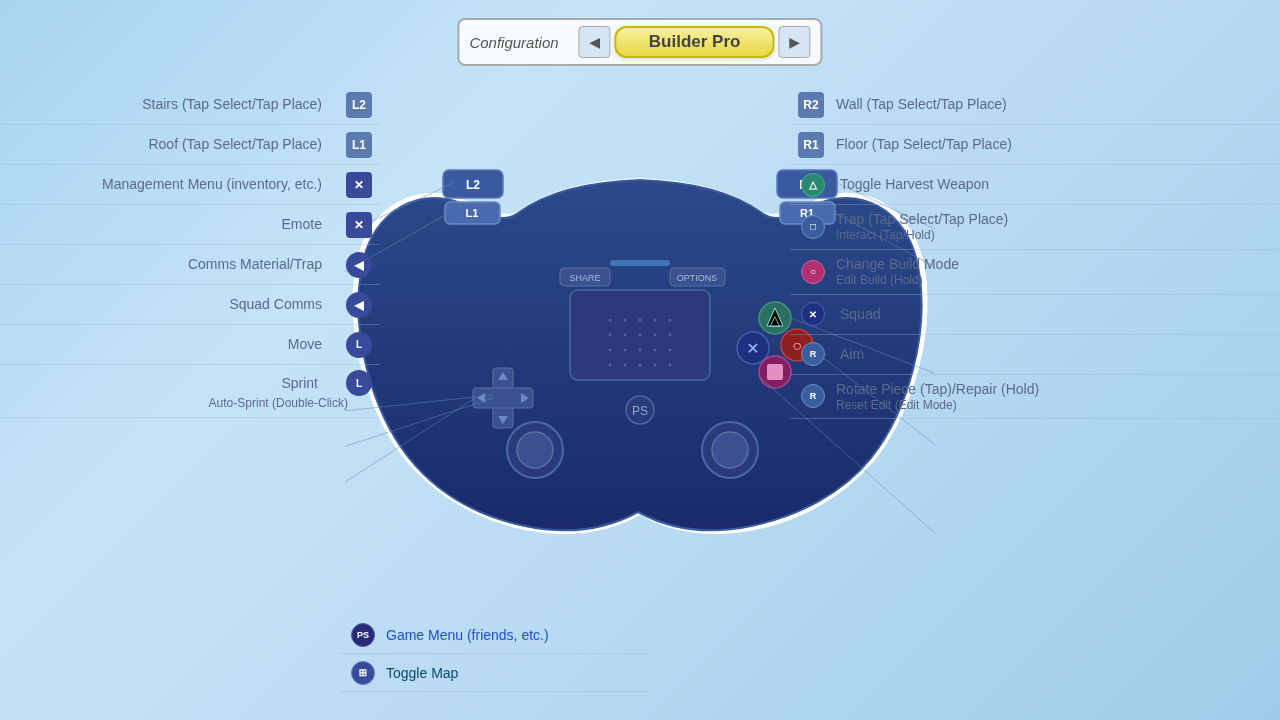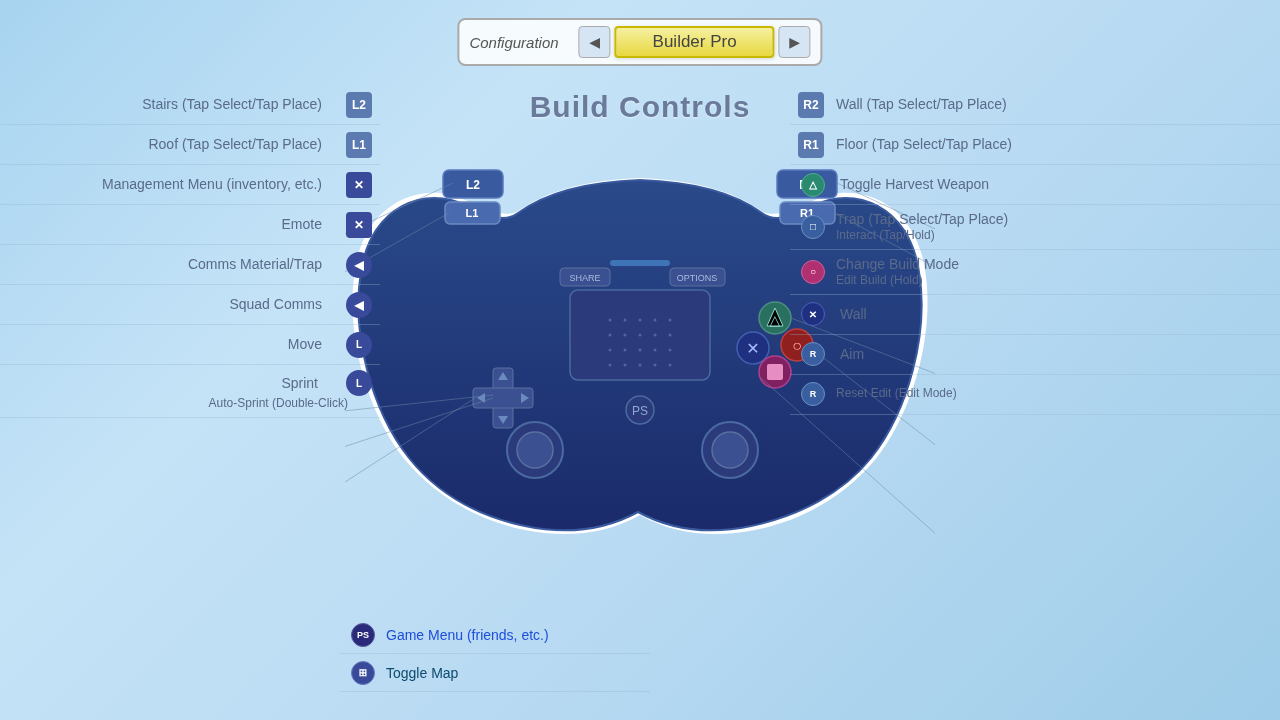--- a/index.html
+++ b/index.html
@@ -48,24 +48,24 @@
       display: flex;
       align-items: center;
       justify-content: center;
       cursor: pointer;
       font-size: 14px;
       color: #555;
     }
     .config-name {
       background: linear-gradient(to bottom, #f5f0a0, #e8d840);
       border: 2px solid #c8b800;
-      border-radius: 4px;
+      border-radius: 12px;
       padding: 4px 28px;
       font-size: 17px;
-      font-weight: normal;
+      font-weight: bold;
       color: #444;
       min-width: 160px;
       text-align: center;
       box-shadow: 0 1px 4px rgba(0,0,0,0.15);
     }
 
     
     .page-title {
       position: absolute;
       top: 90px;
@@ -200,21 +200,20 @@
 
   <div class="config-bar">
     <span class="config-label">Configuration</span>
     <div class="config-nav">
       <div class="config-arrow">◀</div>
       <div class="config-name">Builder Pro</div>
       <div class="config-arrow">▶</div>
     </div>
   </div>
 
-  <div class="page-title">Build Controls</div>
 
   <div class="ctrl-container">
     <svg viewBox="0 0 590 440" xmlns="http://www.w3.org/2000/svg">
 
       <defs>
         <linearGradient id="ctrlGrad" x1="0%" y1="0%" x2="0%" y2="100%">
           <stop offset="0%" style="stop-color:#2a4a8a;stop-opacity:1"></stop>
           <stop offset="100%" style="stop-color:#1a2a6a;stop-opacity:1"></stop>
         </linearGradient>
       </defs>
@@ -410,31 +409,32 @@
     <div class="r-row" style="align-items: center;">
       <span class="icon-badge badge-pink">○</span>
       <div style="display: flex; flex-direction: column; padding-left: 8px;">
         <span class="right-label" style="padding-left:0;">Change Build Mode</span>
         <span class="right-label" style="padding-left:0; font-size:12px;">Edit Build (Hold)</span>
       </div>
     </div>
 
     <div class="r-row">
       <span class="icon-badge" style="background:#203080; border:1px solid #5060c0;">✕</span>
-      <span class="right-label">Wall</span>
+      <span class="right-label">Squad</span>
     </div>
 
     <div class="r-row">
       <span class="icon-badge badge-blue" style="font-size:9px;">R</span>
       <span class="right-label">Aim</span>
     </div>
 
     <div class="r-row" style="align-items: center;">
       <span class="icon-badge badge-blue" style="font-size:9px;">R</span>
       <div style="display: flex; flex-direction: column; padding-left: 8px;">
+        <span class="right-label" style="padding-left:0;">Rotate Piece (Tap)/Repair (Hold)</span>
         <span class="right-label" style="padding-left:0; font-size:12px;">Reset Edit (Edit Mode)</span>
       </div>
     </div>
   </div>
 
   <div style="position: absolute; left: 340px; bottom: 28px; width: 310px;">
     <div class="b-row">
       <span class="icon-badge" style="background:#2a2a7a; border:1px solid #5a5aa0; font-size:9px;">PS</span>
       <span style="color:#1d4ed8; font-size:14px; padding-left:8px;">Game Menu (friends, etc.)</span>
     </div>

